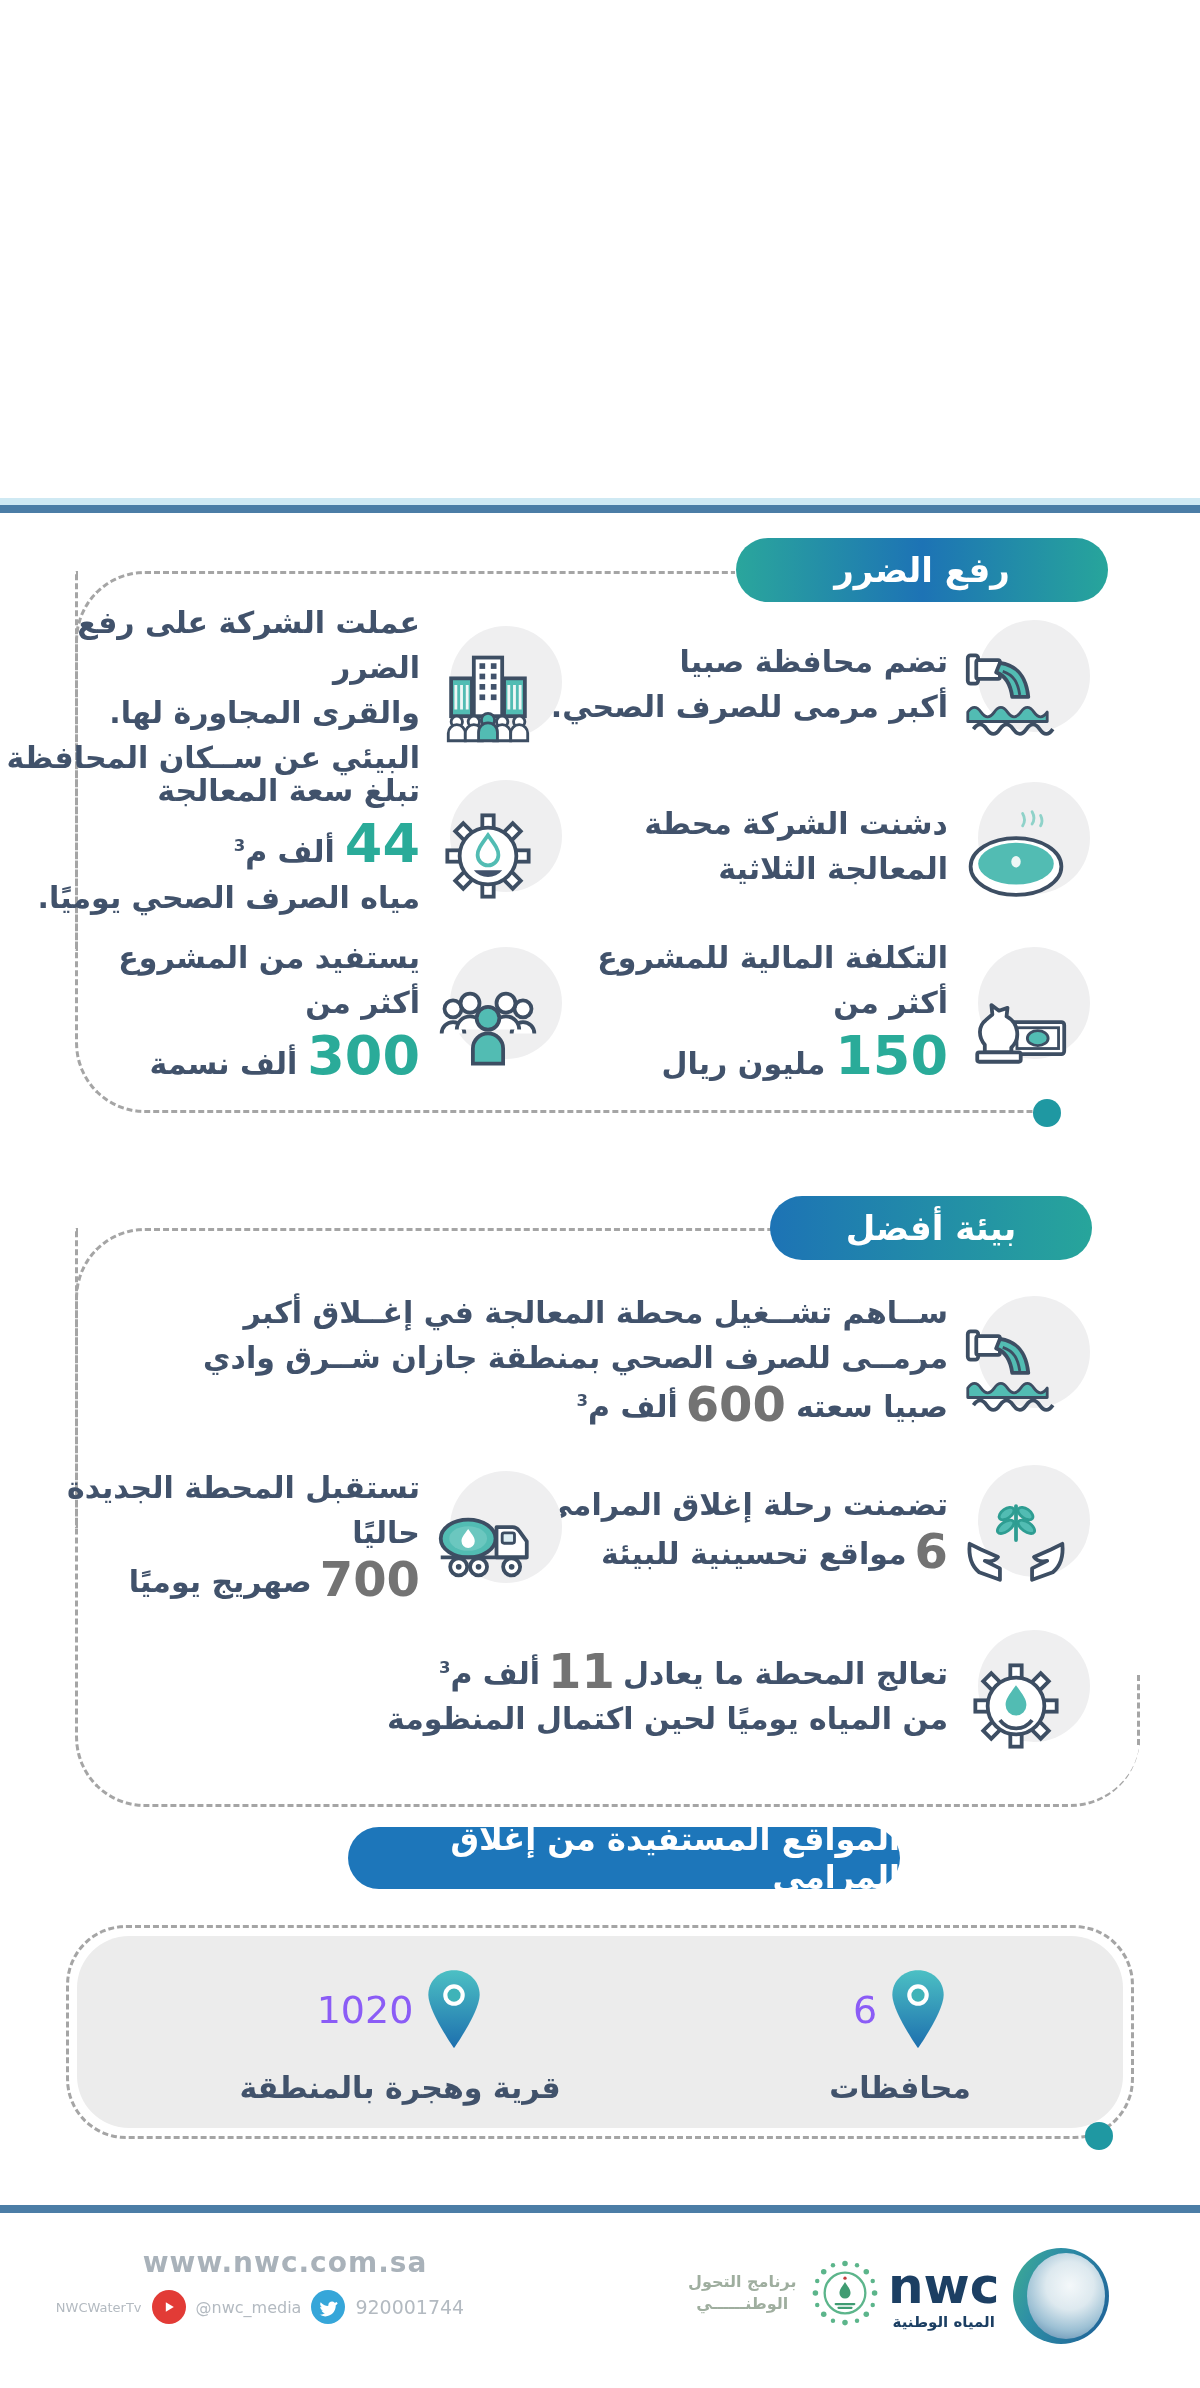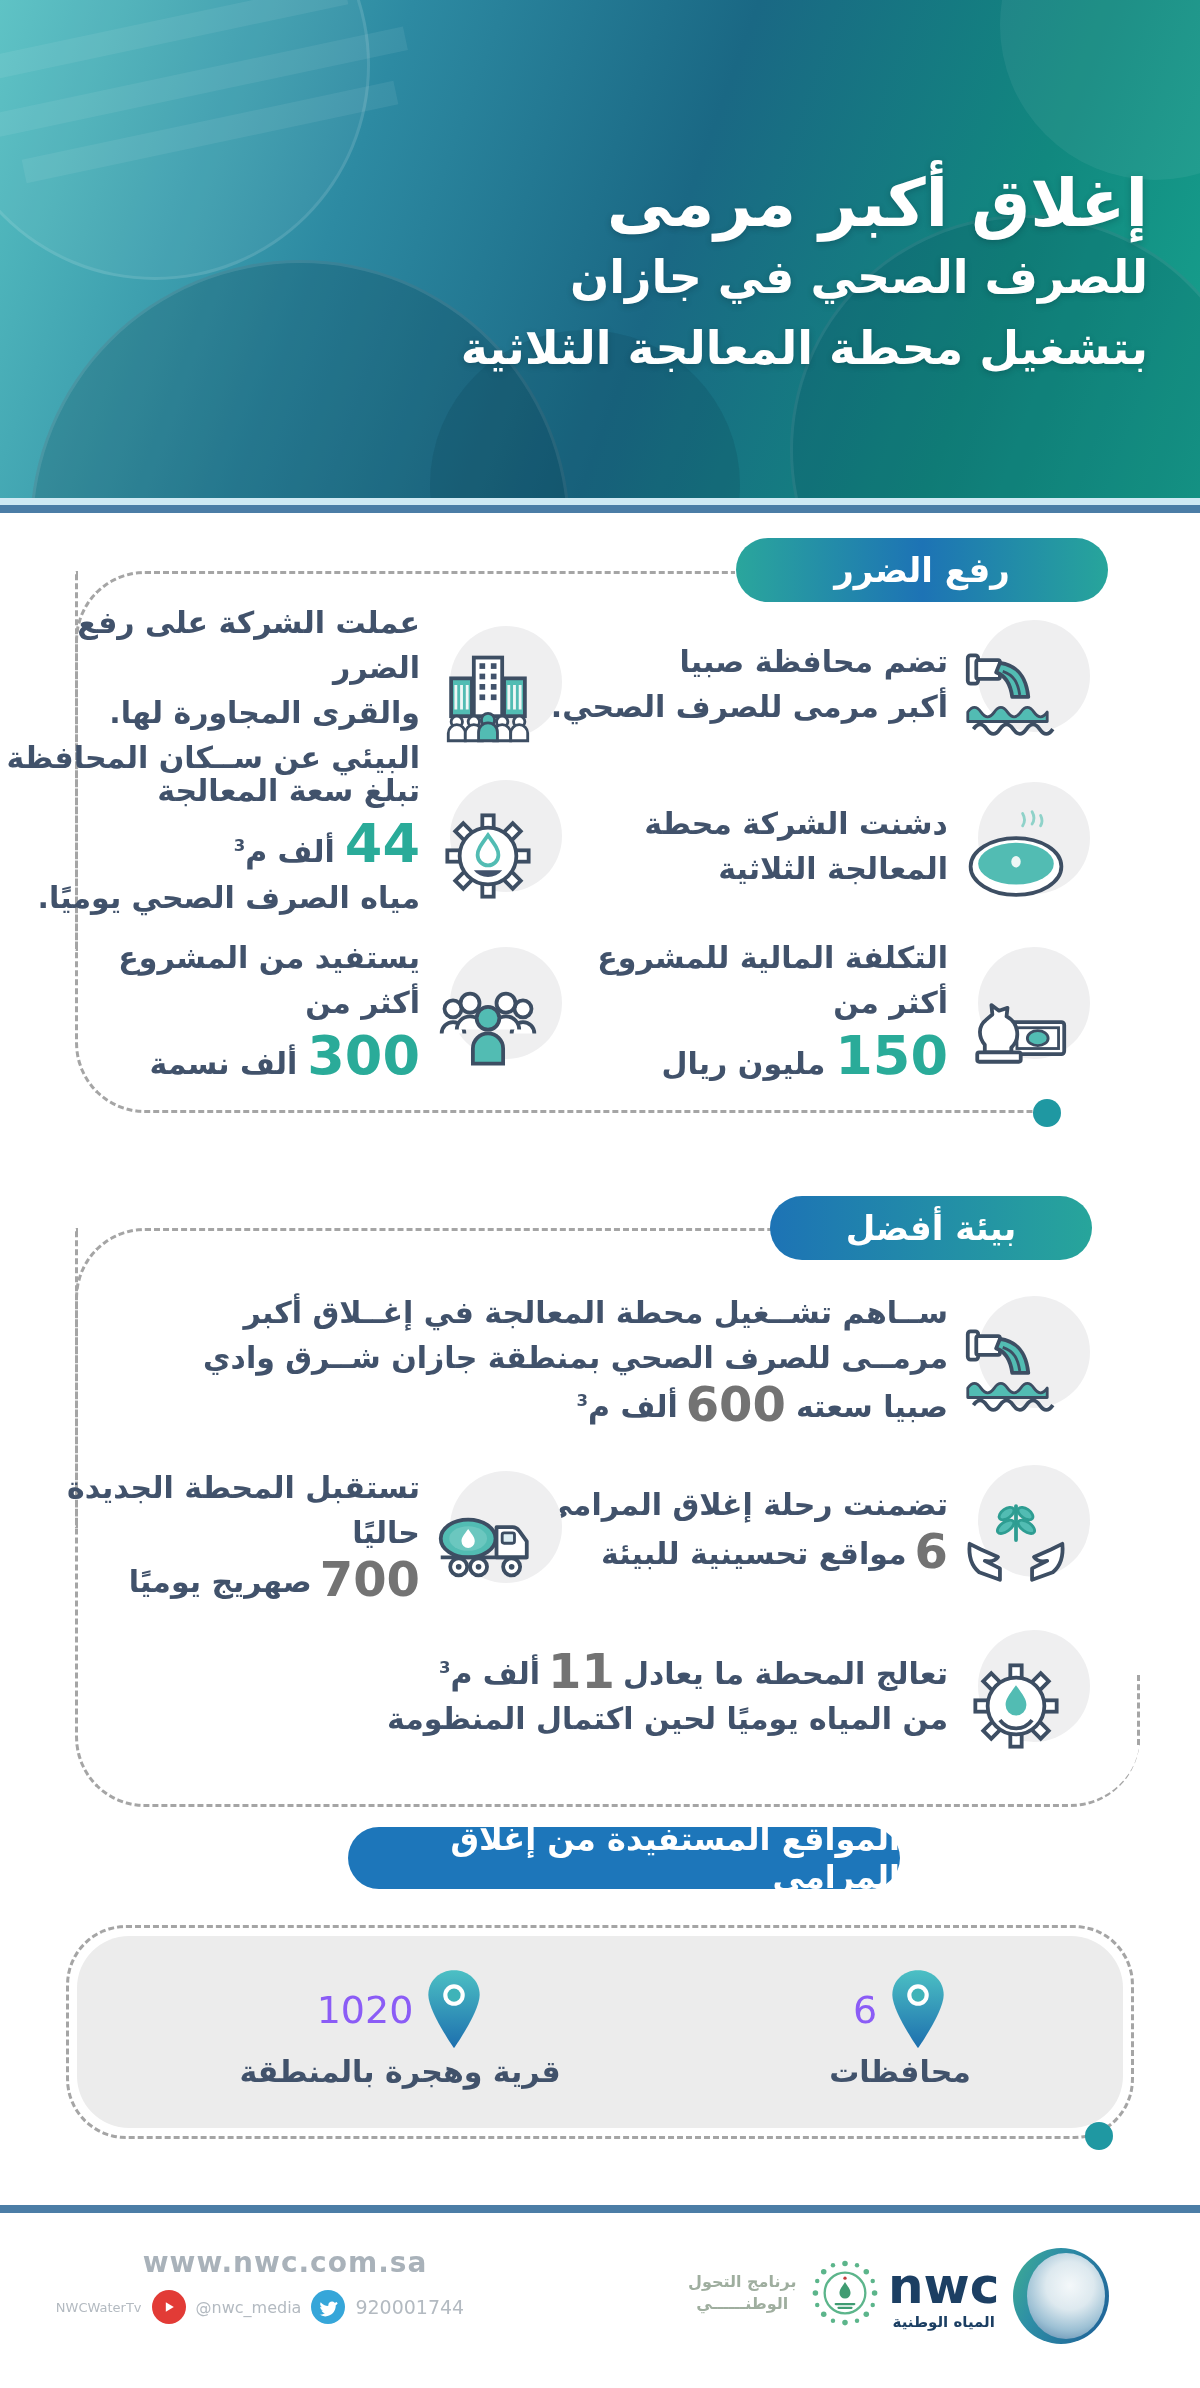--- a/index.html
+++ b/index.html
@@ -59,21 +59,21 @@
   .unit{margin-right:10px;}
   .pre{margin-left:2px;}
   sup{font-size:.55em;}
   
   .statsbox{position:absolute;left:66px;top:1925px;width:1068px;height:214px;
             border:3px dashed #a5a5a5;border-radius:60px;padding:8px;z-index:2;}
   .statsfill{width:100%;height:100%;background:#ececec;border-radius:52px;}
   .stat{position:absolute;display:flex;flex-direction:column;align-items:center;direction:rtl;z-index:3;}
   .stat-top{display:flex;align-items:center;gap:12px;}
   .stat-num{color:#8b5cf6;font-size:38px;font-weight:normal;line-height:1;}
-  .stat-label{font-size:30px;font-weight:bold;color:#41526b;margin-top:2px;}
+  .stat-label{font-size:30px;font-weight:bold;color:#41526b;margin-top:18px;}
   .stat-gov{right:215px;top:1968px;width:170px;}
   .stat-vil{right:630px;top:1968px;width:340px;}
   
   .footline{position:absolute;top:2205px;left:0;width:1200px;height:8px;background:#4b7da6;}
   .site{position:absolute;top:2246px;left:120px;width:330px;text-align:center;font-size:28px;
         color:#a9b2ba;letter-spacing:1px;direction:ltr;font-weight:bold;}
   .social{position:absolute;top:2290px;left:40px;width:440px;display:flex;align-items:center;
           justify-content:center;gap:10px;direction:ltr;color:#b3bac1;}
   .yt-label{font-size:13px;}
   .tw-handle{font-size:16px;}
@@ -89,35 +89,20 @@
   .sphere::after{content:"";position:absolute;left:14px;top:5px;width:78px;height:86px;border-radius:50%;
           background:radial-gradient(circle at 55% 38%,#f4f8fa 0%,#dde9ef 35%,#9cc0d4 65%,#44749f 100%);}
   .nwc-word{font-size:50px;font-weight:bold;color:#1c3f63;line-height:1;direction:ltr;text-align:center;}
   .nwc-sub{font-size:15px;font-weight:bold;color:#1c3f63;text-align:center;margin-top:2px;}
 </style>
 </head>
 <body>
 
 <div class="page">
 
-  <div class="hero">
-    <div class="hcirc hc1"></div>
-    <div class="hcirc hc2"></div>
-    <div class="hcirc hc3"></div>
-    <div class="hcirc hc4"></div>
-    <div class="hcirc hc5"></div>
-    <div class="hstripe hs1"></div>
-    <div class="hstripe hs2"></div>
-    <div class="hstripe hs3"></div>
-    <div class="hero-title">
-      <div class="ht1">إغلاق أكبر مرمى</div>
-      <div class="ht2">للصرف الصحي في جازان</div>
-      <div class="ht2">بتشغيل محطة المعالجة الثلاثية</div>
-    </div>
-  </div>
   <div class="div1"></div>
   <div class="div2"></div>
 
   <div class="fr f1a"></div>
   <div class="fr f1b"></div>
   <div class="enddot d1"></div>
   <div class="pill pill1">
     <span>رفع الضرر</span>
   </div>
 

